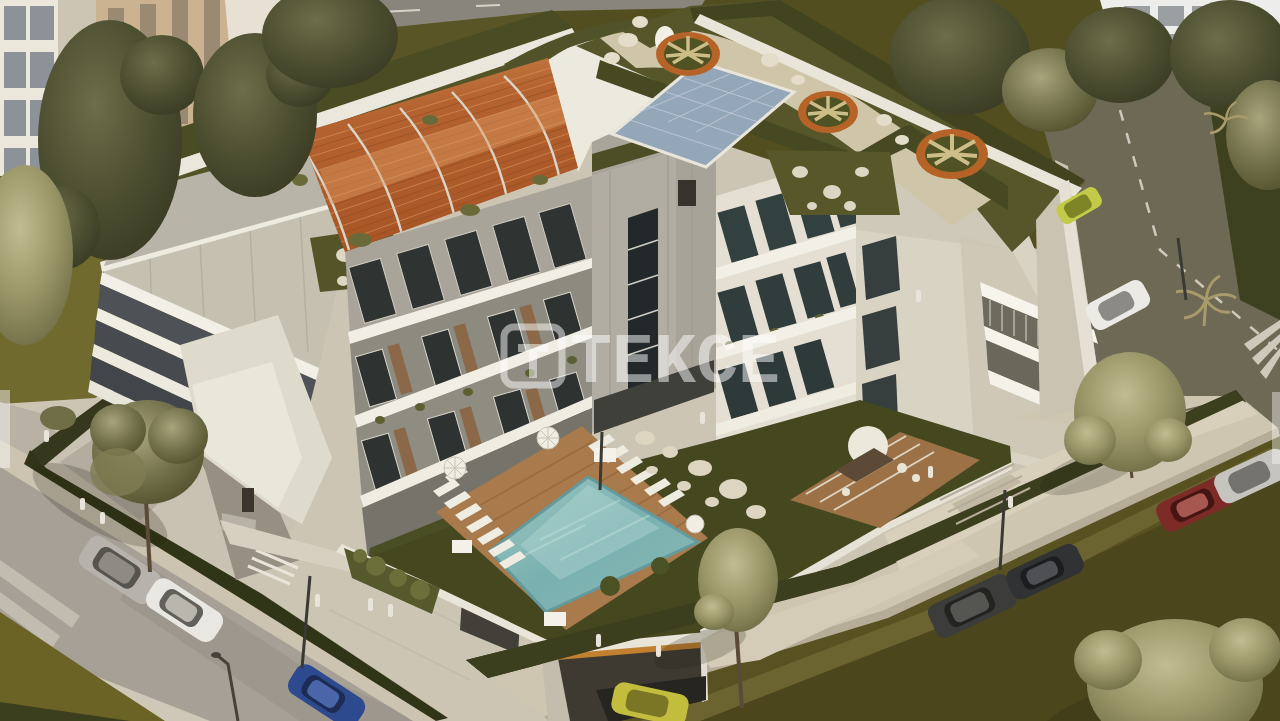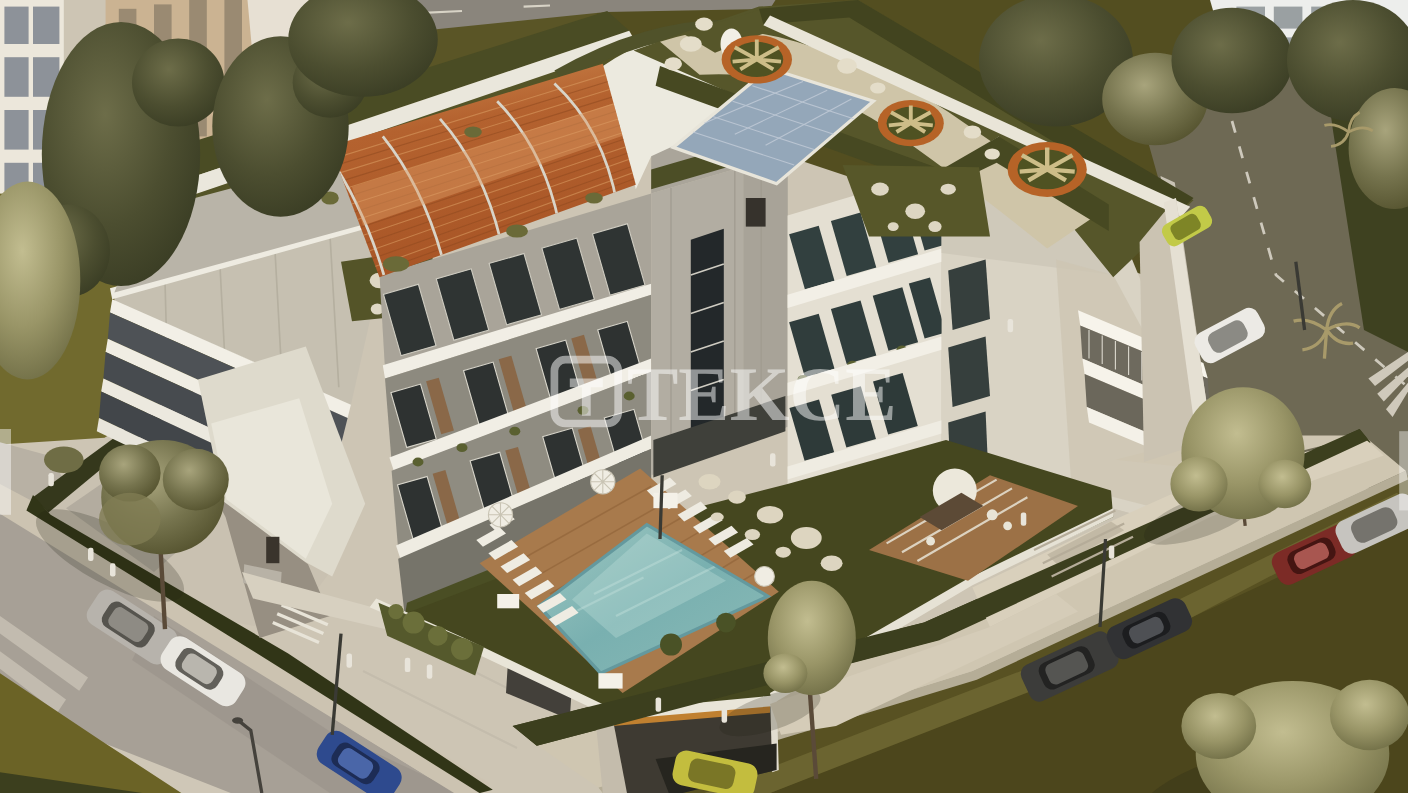--- a/index.html
+++ b/index.html
@@ -1,16 +1,16 @@
 <!DOCTYPE html>
 <html><head>
 <meta charset="utf-8">
 <style>
 html,body{margin:0;padding:0;}
-#scene{width:1280px;height:721px;position:relative;overflow:hidden;font-family:Liberation Serif, serif;}
+#scene{width:1280px;height:721px;position:relative;overflow:hidden;font-family:Liberation Mono, monospace;}
 </style>
 </head>
 <body>
 <div id="scene">
 <svg width="1280" height="721" viewBox="0 0 1280 721" xmlns="http://www.w3.org/2000/svg">
 <defs>
 <radialGradient id="treeOlive" cx="40%" cy="35%" r="70%">
 <stop offset="0%" stop-color="#a8a47c"></stop>
           <stop offset="55%" stop-color="#76744e"></stop>
           <stop offset="100%" stop-color="#55532f"></stop>

